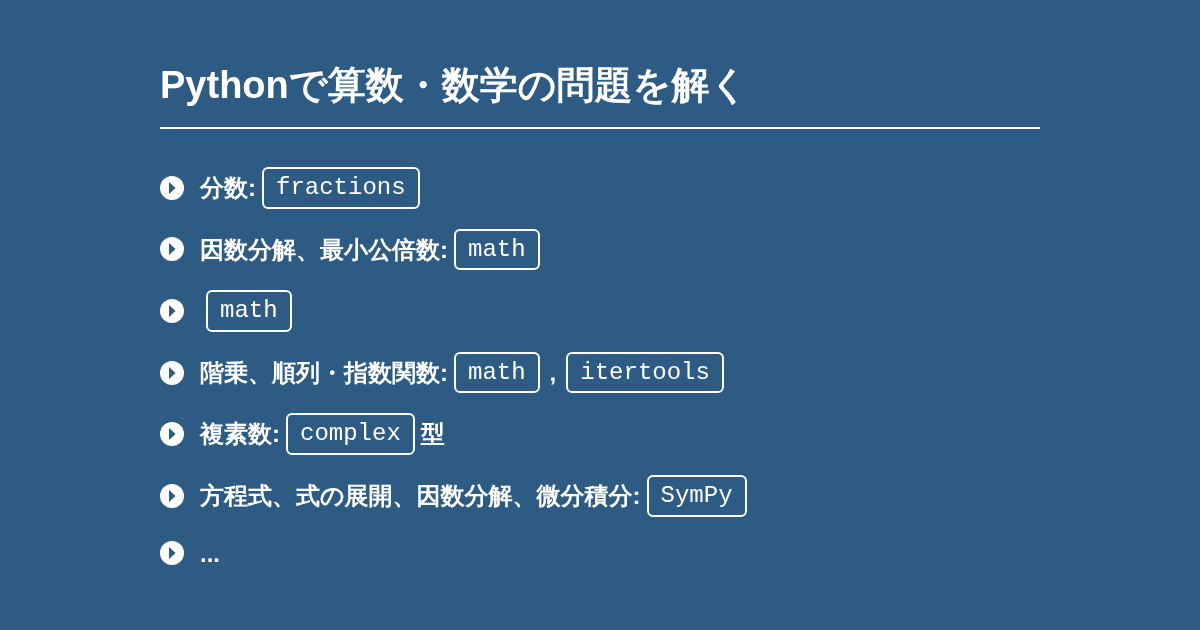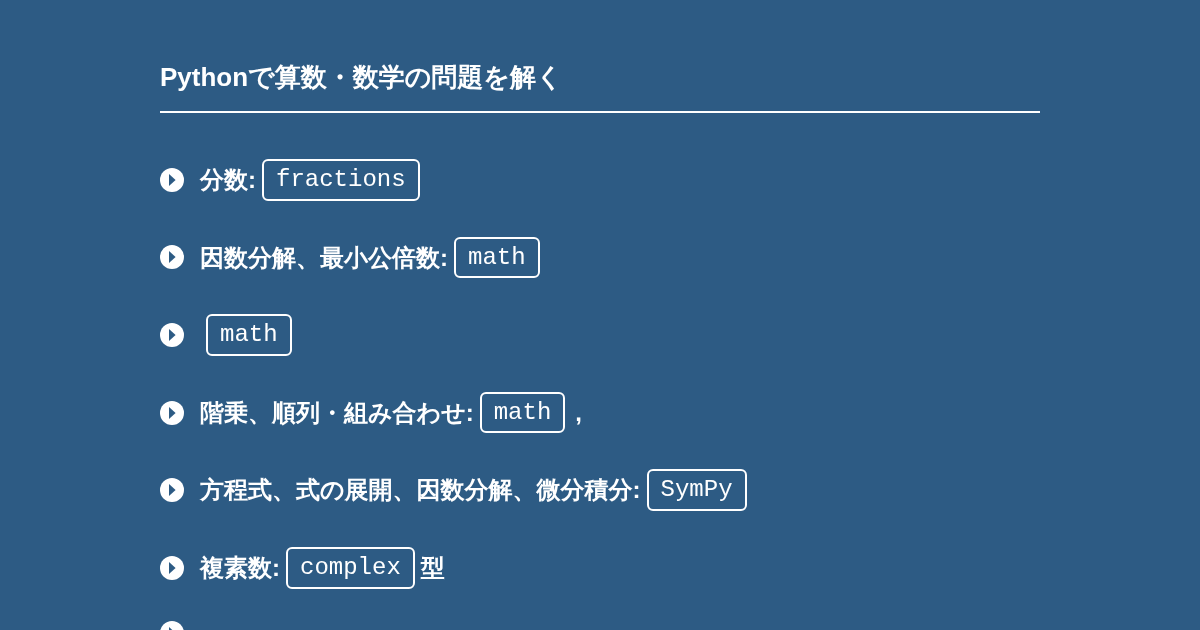--- a/index.html
+++ b/index.html
@@ -10,21 +10,21 @@
     body {
       width: 1200px;
       height: 630px;
       background-color: #2d5b84;
       color: #ffffff;
       font-family: "Hiragino Sans", "Meiryo", sans-serif;
       padding: 60px 160px 50px 160px;
       overflow: hidden;
     }
     .title {
-      font-size: 26px;
+      font-size: 38px;
       font-weight: bold;
       padding-bottom: 16px;
       border-bottom: 2px solid #ffffff;
       margin-bottom: 38px;
     }
     .list {
       list-style: none;
     }
     .list-item {
       display: flex;
@@ -55,21 +55,21 @@
       flex-wrap: wrap;
       gap: 0;
     }
     .code-box {
       display: inline-block;
       border: 2px solid #ffffff;
       border-radius: 6px;
       padding: 2px 12px;
       font-family: "Menlo", "Consolas", "Courier New", monospace;
       font-weight: normal;
-      margin: 8px 6px;
+      margin: 0 6px;
       white-space: nowrap;
     }
     .text-part {
       white-space: nowrap;
     }
     .sep {
       margin: 0 4px;
     }
   </style>
 </head>
@@ -110,34 +110,24 @@
         <span class="code-box">math</span>
       </span>
     </li>
     <li class="list-item">
       <span class="bullet-icon">
         <svg viewBox="0 0 10 10">
           <path d="M2.5 0 L8 5 L2.5 10 Z" fill="#2d5b84"></path>
         </svg>
       </span>
       <span class="item-content">
-        <span class="text-part">階乗、順列・組み合わせ:</span>
+        <span class="text-part">階乗、順列・指数関数:</span>
         <span class="code-box">math</span>
         <span class="sep">,</span>
-      </span>
-    </li>
-    <li class="list-item">
-      <span class="bullet-icon">
-        <svg viewBox="0 0 10 10">
-          <path d="M2.5 0 L8 5 L2.5 10 Z" fill="#2d5b84"></path>
-        </svg>
-      </span>
-      <span class="item-content">
-        <span class="text-part">方程式、式の展開、因数分解、微分積分:</span>
-        <span class="code-box">SymPy</span>
+        <span class="code-box">itertools</span>
       </span>
     </li>
     <li class="list-item">
       <span class="bullet-icon">
         <svg viewBox="0 0 10 10">
           <path d="M2.5 0 L8 5 L2.5 10 Z" fill="#2d5b84"></path>
         </svg>
       </span>
       <span class="item-content">
         <span class="text-part">複素数:</span>
@@ -145,16 +135,27 @@
         <span class="text-part">型</span>
       </span>
     </li>
     <li class="list-item">
       <span class="bullet-icon">
         <svg viewBox="0 0 10 10">
           <path d="M2.5 0 L8 5 L2.5 10 Z" fill="#2d5b84"></path>
         </svg>
       </span>
       <span class="item-content">
+        <span class="text-part">方程式、式の展開、因数分解、微分積分:</span>
+        <span class="code-box">SymPy</span>
+      </span>
+    </li>
+    <li class="list-item">
+      <span class="bullet-icon">
+        <svg viewBox="0 0 10 10">
+          <path d="M2.5 0 L8 5 L2.5 10 Z" fill="#2d5b84"></path>
+        </svg>
+      </span>
+      <span class="item-content">
         <span class="text-part">...</span>
       </span>
     </li>
   </ul>
 
 </body></html>

